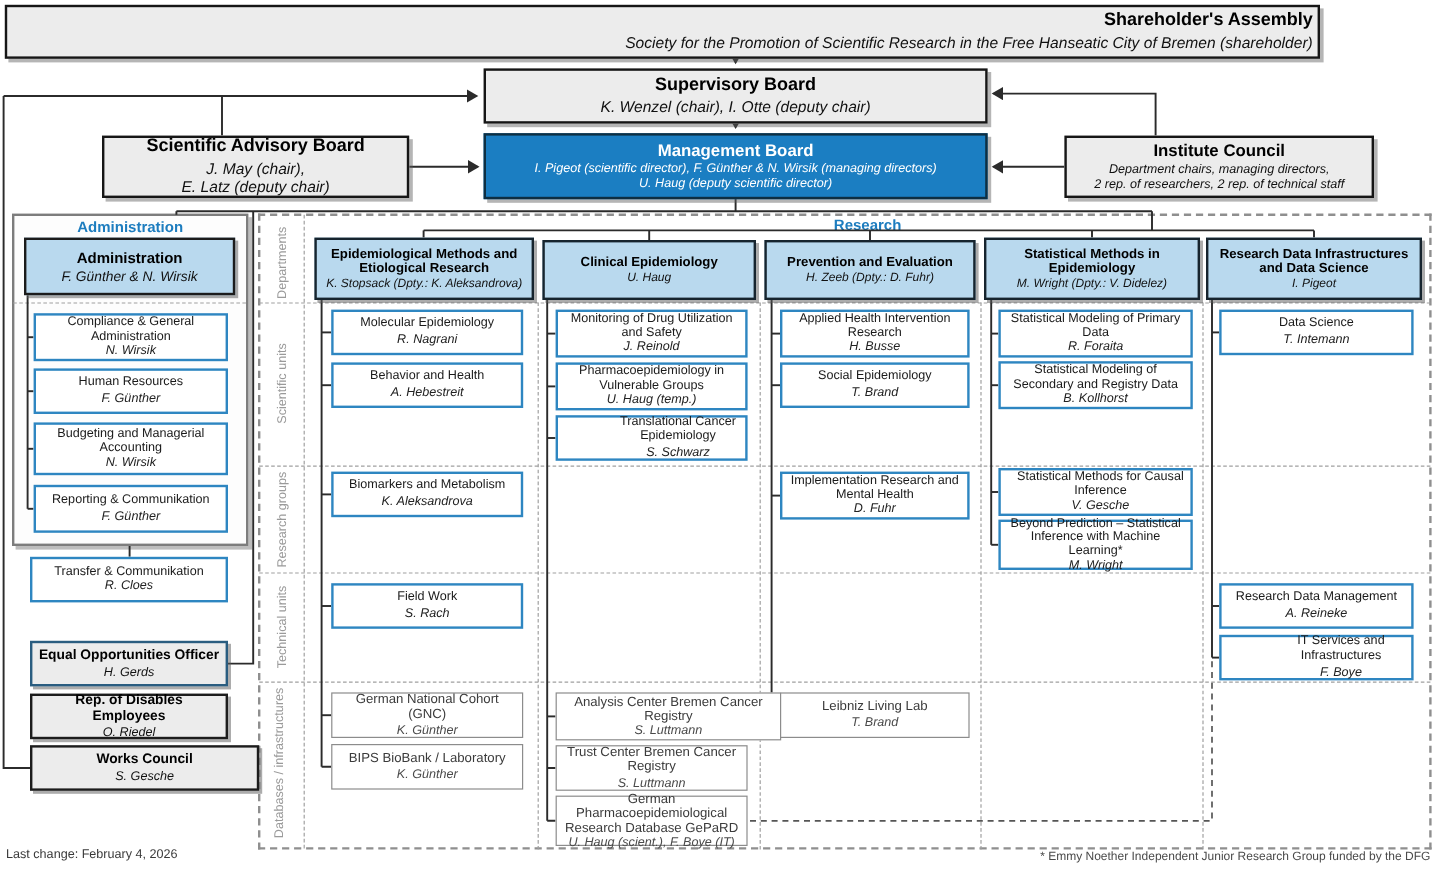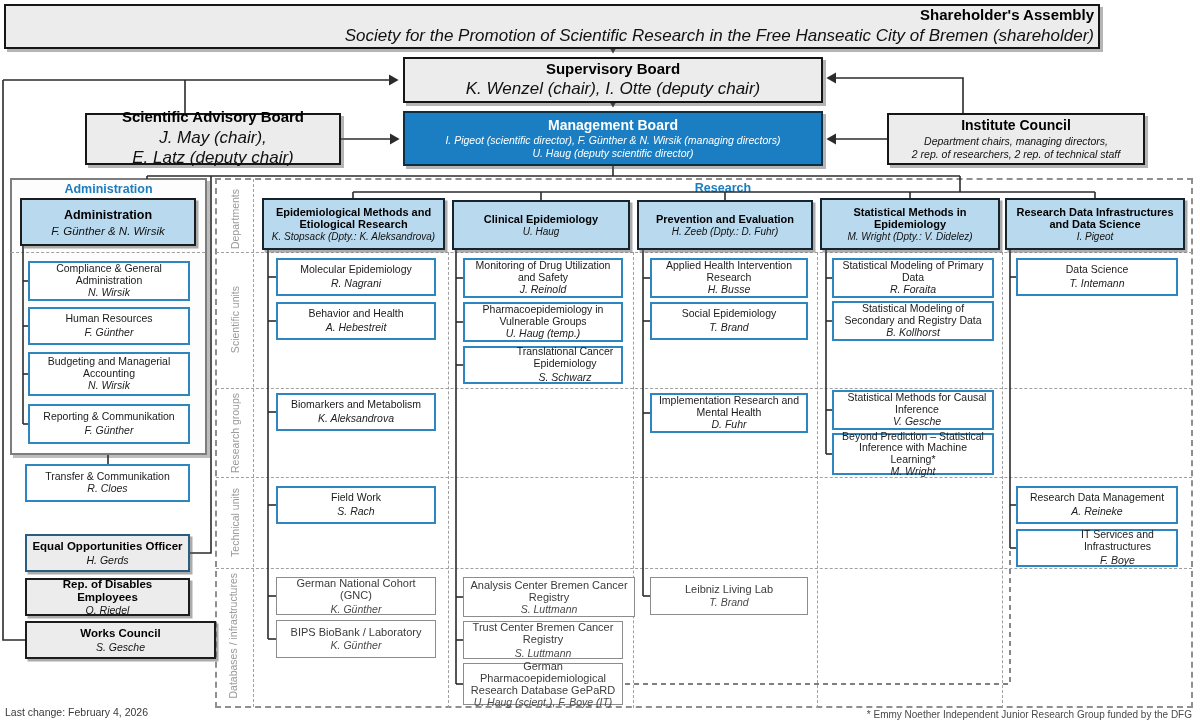--- a/index.html
+++ b/index.html
@@ -8,21 +8,21 @@
     font-family:"Liberation Sans", sans-serif; overflow:hidden;
   }
   .box {
     position:absolute; box-sizing:border-box;
     display:flex; flex-direction:column; justify-content:center; align-items:center;
     text-align:center; padding:2px 4px; background:#fff;
   }
   
   .board { background:#ececec; border:2px solid #161616; box-shadow:3px 3px 0 rgba(90,90,90,.45); }
   .board .bt { font-size:15px; font-weight:bold; color:#000; line-height:1.1; }
-  .board .bs { font-size:17px; font-style:italic; color:#111; margin-top:2px; line-height:1.2; }
+  .board .bs { font-size:13px; font-style:italic; color:#111; margin-top:2px; line-height:1.2; }
   .mb { background:#1b7ec2; border:2px solid #0e2f42; color:#fff; }
   .mb .bt, .mb .bs { color:#fff; }
   
   .admin-container { position:absolute; box-sizing:border-box; background:#fdfdfd;
     border:2px solid #7d7d7d; box-shadow:3px 3px 0 rgba(90,90,90,.4); }
   .research-container { position:absolute; box-sizing:border-box; background:#fff;
     border:2px dashed #8f8f8f; }
   .seclabel { position:absolute; color:#1d7dbf; font-weight:bold; font-size:12.5px; text-align:center; }
   
   .hdash { position:absolute; border-top:1px dashed #a0a0a0; height:0; }
@@ -285,21 +285,21 @@
     <div class="un" style="margin-top:0;">J. Reinold</div>
   </div>
   <div class="box unit" style="left:463px;top:302px;width:160px;height:40px;">
     <div class="ut">Pharmacoepidemiology in Vulnerable Groups</div>
     <div class="un" style="margin-top:0;">U. Haug (temp.)</div>
   </div>
   <div class="box unit" style="left:463px;top:346px;width:160px;height:38px;padding-left:48px;">
     <div class="ut">Translational Cancer Epidemiology</div>
     <div class="un">S. Schwarz</div>
   </div>
-  <div class="box db" style="left:463px;top:577px;width:172px;height:40px;">
+  <div class="box db" style="left:463px;top:577px;width:188px;height:40px;">
     <div class="ut">Analysis Center Bremen Cancer Registry</div>
     <div class="un" style="margin-top:0;">S. Luttmann</div>
   </div>
   <div class="box db" style="left:463px;top:621px;width:160px;height:38px;">
     <div class="ut">Trust Center Bremen Cancer Registry</div>
     <div class="un">S. Luttmann</div>
   </div>
   <div class="box db" style="left:463px;top:663px;width:160px;height:42px;">
     <div class="ut">German Pharmacoepidemiological Research Database GePaRD</div>
     <div class="un" style="margin-top:0;">U. Haug (scient.), F. Boye (IT)</div>

